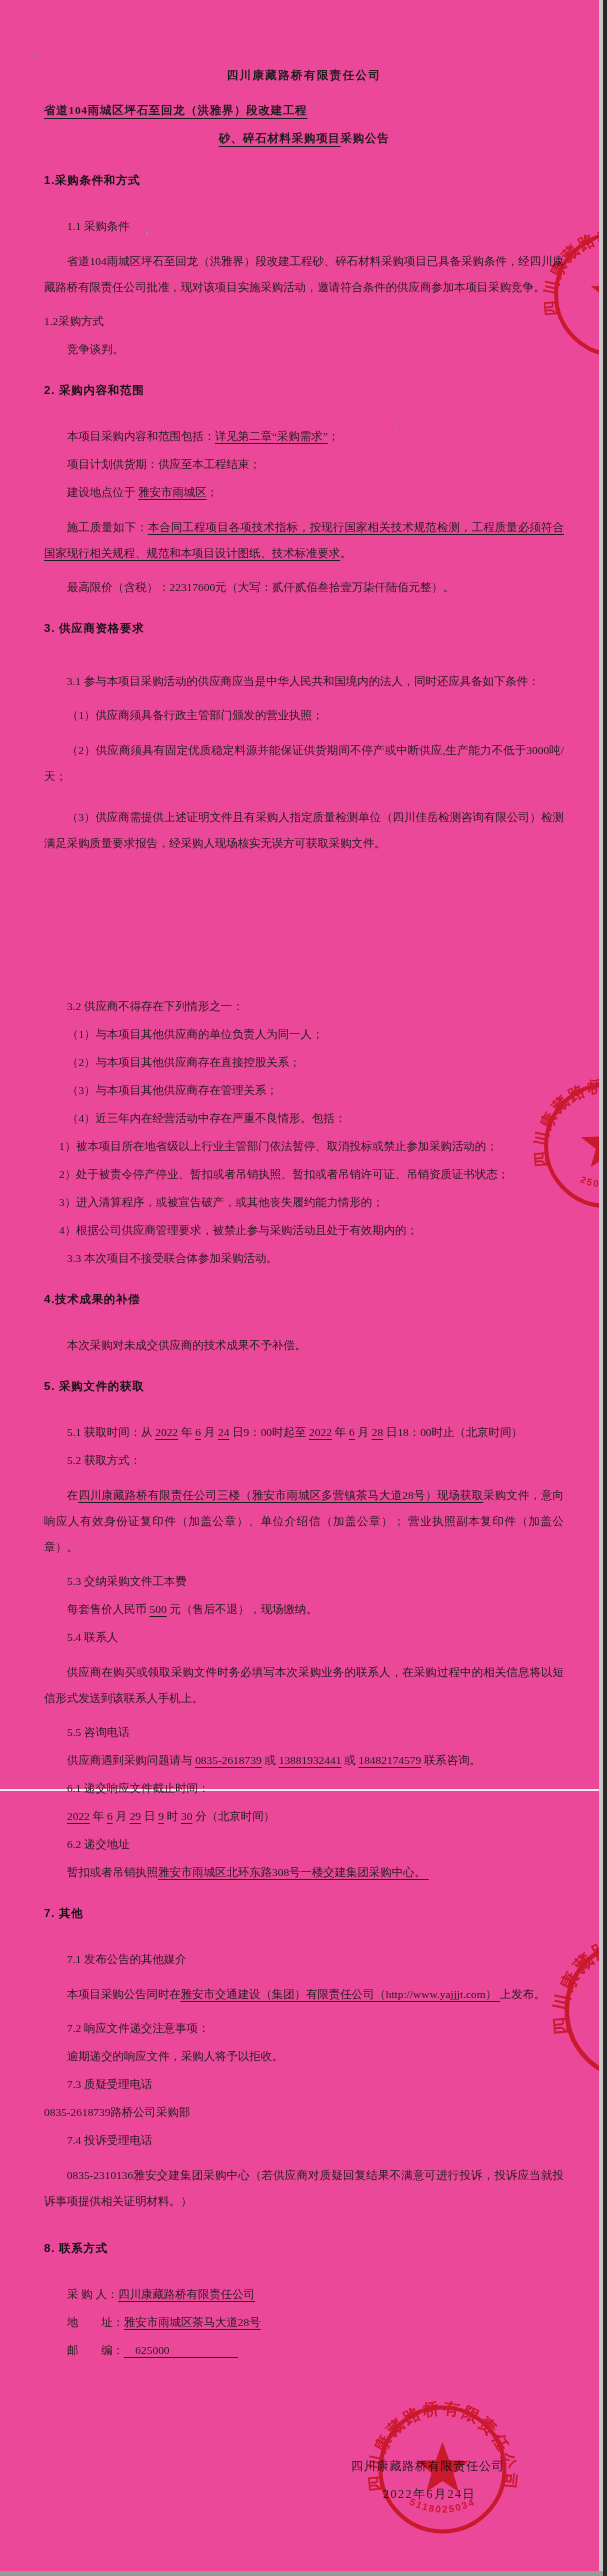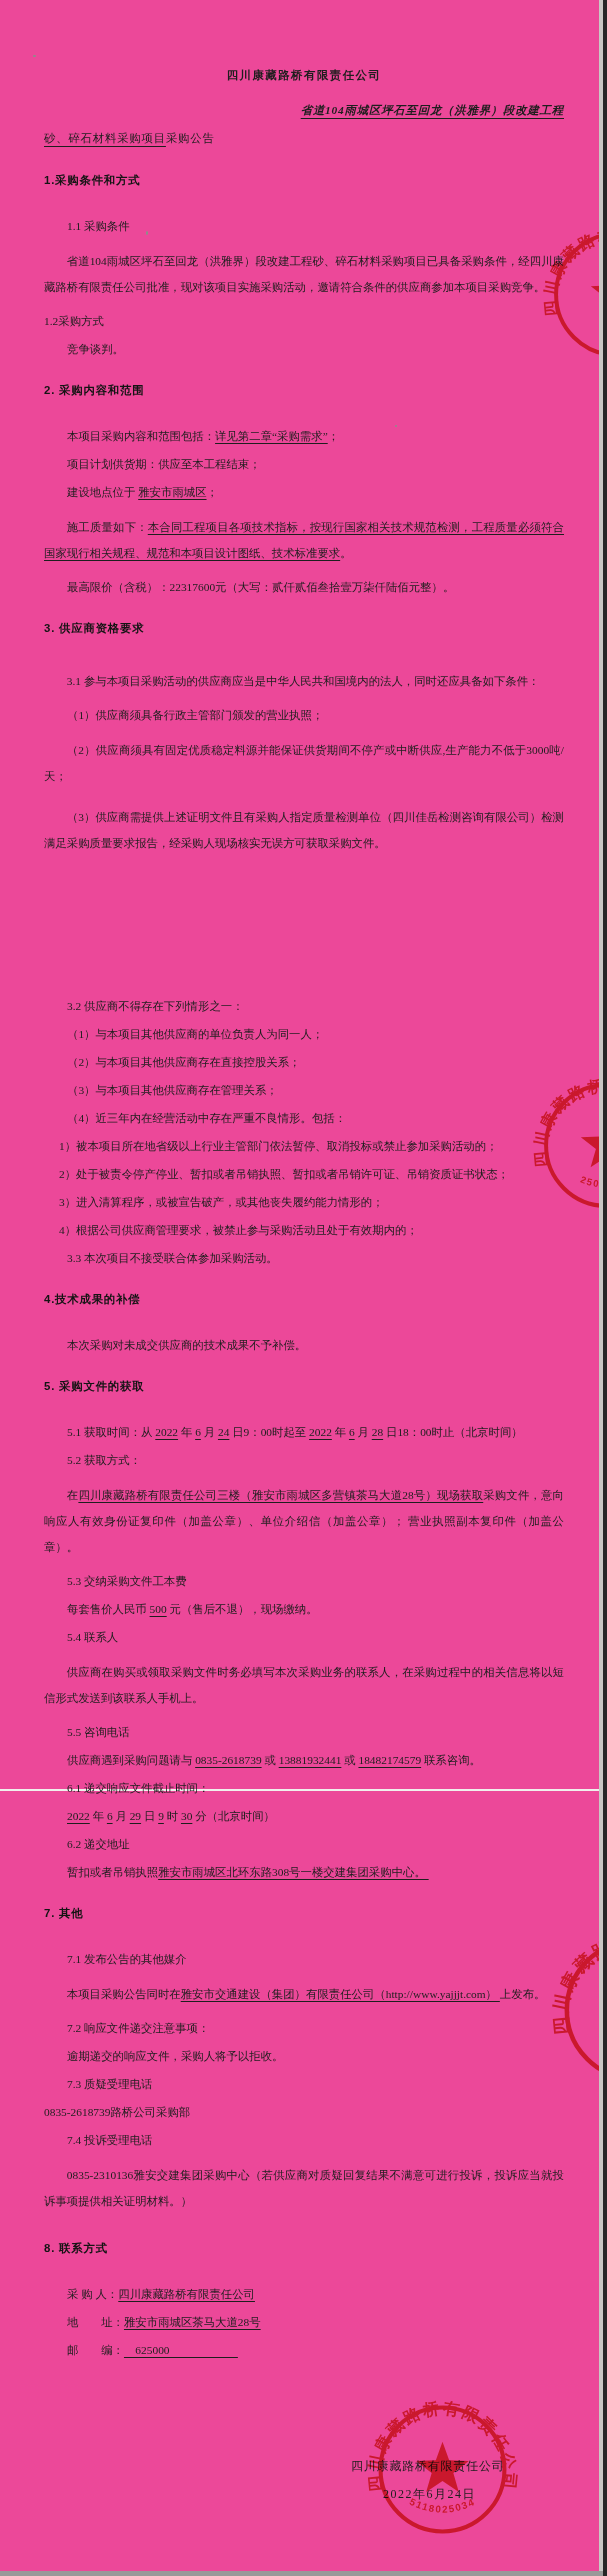--- a/index.html
+++ b/index.html
@@ -1,22 +1,22 @@
 <!DOCTYPE html>
 <html style="font-size:12px"><head>
 <meta charset="utf-8">
 <style>
   html,body{margin:0;padding:0;background:#ffffff;}
   .page{position:relative;width:607px;height:2576px;background:#ec4899;overflow:hidden;
         font-family:"Liberation Serif","DejaVu Serif",serif;color:#1e1e1e;}
   .doc{position:relative;padding:68px 43px 0 44px;z-index:2;}
   .doc div{font-size:11.4px;}
   .t1{text-align:center;font-family:"Liberation Sans","DejaVu Sans",sans-serif;font-weight:700;font-size:16px;letter-spacing:1.5px;}
-  .t2{text-align:right;font-weight:700;font-size:14.4px;margin-top:20px;letter-spacing:0.8px;font-style:italic;}
-  .t3{text-align:left;font-weight:400;font-size:14.4px;margin-top:13px;letter-spacing:0.8px;}
+  .t2{text-align:left;font-weight:700;font-size:14.4px;margin-top:20px;letter-spacing:0.8px;}
+  .t3{text-align:center;font-weight:700;font-size:14.4px;margin-top:13px;letter-spacing:0.8px;}
   .t2 span, .t3 .u{text-decoration:underline;text-underline-offset:3.8px;}
   .h{font-family:"Liberation Sans","DejaVu Sans",sans-serif;font-weight:700;font-size:13.7px;
      margin-top:27px;margin-bottom:32px;letter-spacing:0.8px;color:#141414;}
   .bl{margin-top:15px;line-height:13px;}
   .bp{margin-top:15px;line-height:26px;text-align:justify;text-indent:2em;}
   .i{padding-left:23px;}
   .i2{padding-left:15px;}
   .gA{margin-top:144px;}
   .gB{margin-top:181px;}
   .u{text-decoration:underline;text-underline-offset:3px;white-space:pre-wrap;}

